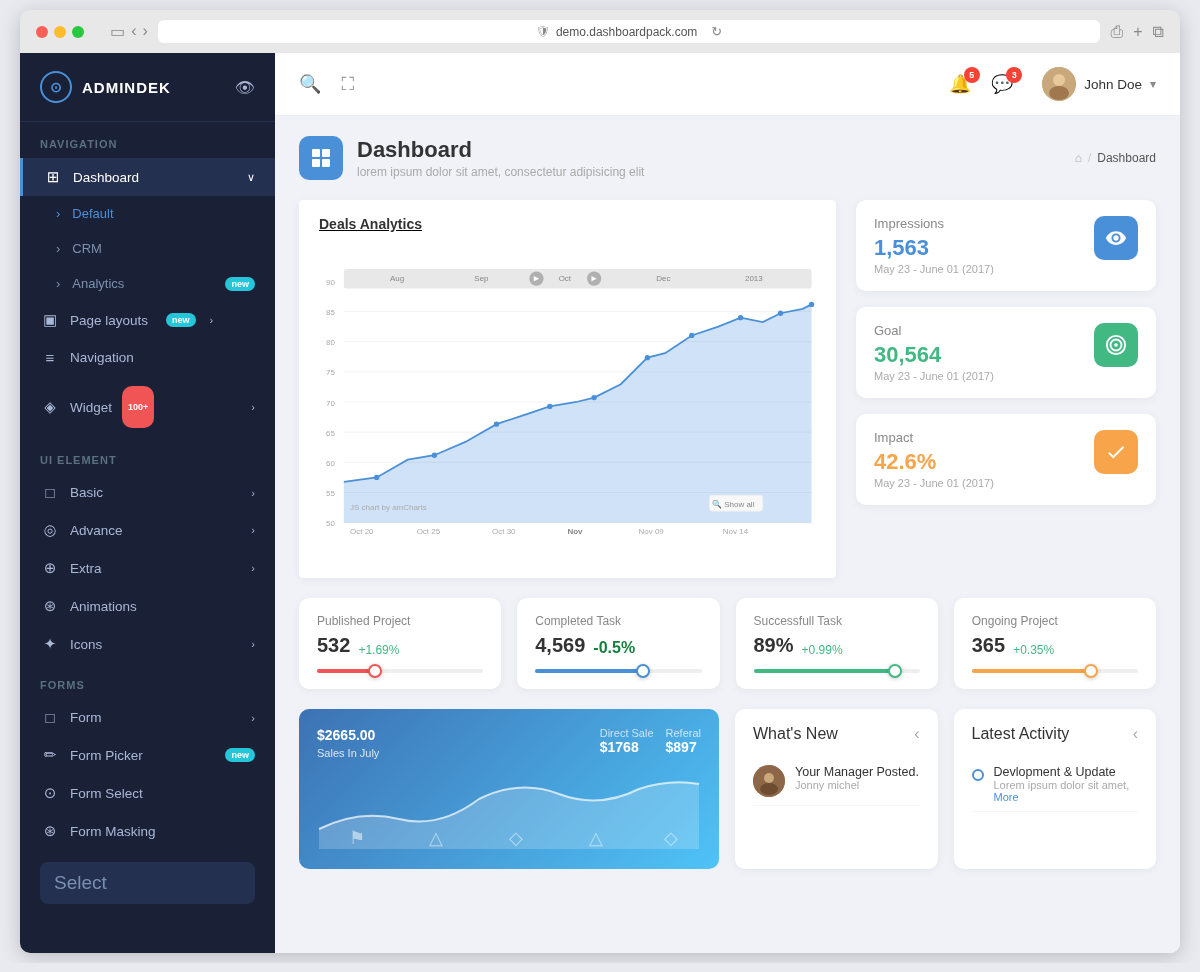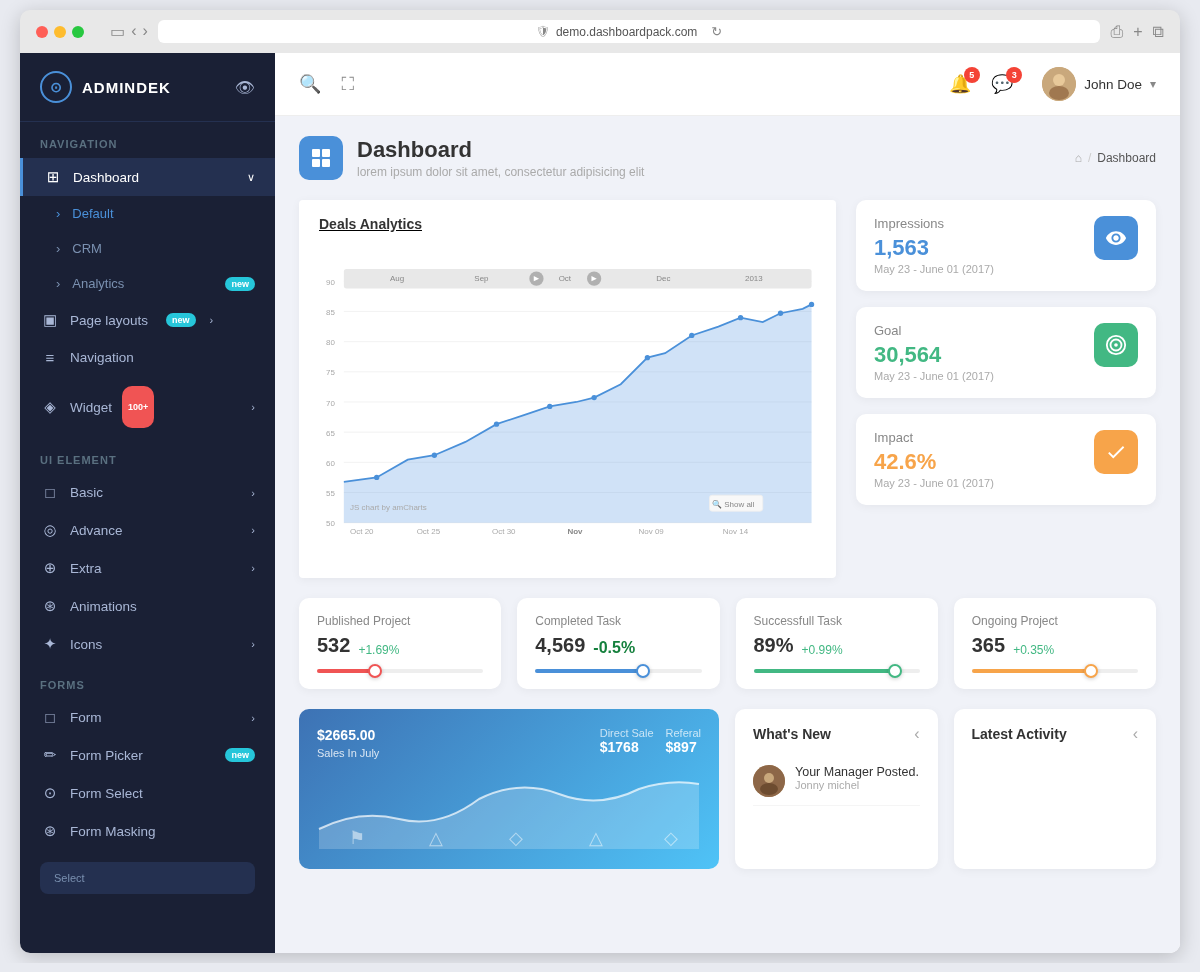--- a/index.html
+++ b/index.html
@@ -322,21 +322,21 @@
       border-radius: 10px;
       padding: 16px 18px;
       box-shadow: 0 2px 10px rgba(0,0,0,0.05);
     }
     .activity-header {
       display: flex;
       justify-content: space-between;
       align-items: center;
       margin-bottom: 14px;
     }
-    .activity-title { font-size: 14px; font-weight: 700; color: #333; }
+    .activity-title { font-size: 16px; font-weight: 400; color: #333; }
     .activity-arrow { color: #aaa; font-size: 16px; cursor: pointer; }
     .activity-item {
       display: flex;
       align-items: flex-start;
       gap: 10px;
       padding: 8px 0;
       border-bottom: 1px solid #f5f5f5;
     }
     .activity-avatar {
       width: 32px; height: 32px;
@@ -480,21 +480,21 @@
       <div class="sidebar-item">
         <span class="item-icon">⊙</span>
         <span>Form Select</span>
       </div>
       <div class="sidebar-item">
         <span class="item-icon">⊛</span>
         <span>Form Masking</span>
       </div>
 
       <div style="padding: 12px 20px;">
-        <div style="background:#243050; border-radius:8px; padding:10px 14px; color:#7a90b0; font-size:11px; cursor:pointer;">Select</div>
+        <div style="background:#243050; border-radius:8px; padding:10px 14px; color:#7a90b0; font-size:19px; cursor:pointer;">Select</div>
       </div>
     </div>
 
     <div class="main-content">
 
       <div class="top-header">
         <span class="header-search">🔍</span>
         <span class="header-expand">⛶</span>
         <div class="header-spacer"></div>
         <div class="header-bell">
@@ -759,20 +759,29 @@
                 <div class="activity-text-sub">Jonny michel</div>
               </div>
             </div>
           </div>
 
           <div class="activity-card">
             <div class="activity-header">
               <span class="activity-title">Latest Activity</span>
               <span class="activity-arrow">‹</span>
             </div>
+            <div class="activity-item">
+              <div class="activity-dot"></div>
+              <div>
+                <div class="activity-text-title">Devlopment &amp; Update</div>
+                <div class="activity-text-sub">
+                  Lorem ipsum dolor sit amet, <span class="activity-text-more">More</span>
+                </div>
+              </div>
+            </div>
           </div>
 
         </div>
 
       </div>
     </div>
   </div>
 </div>
 
 </body></html>

